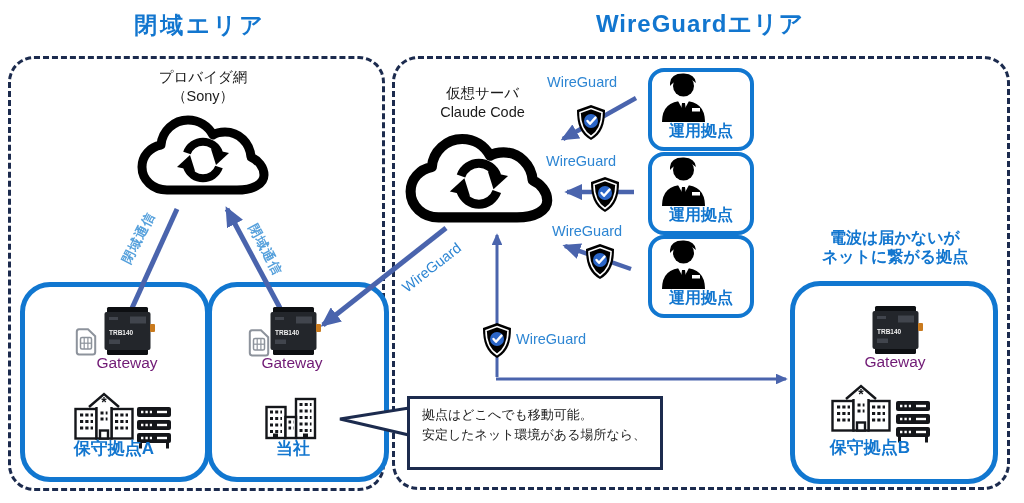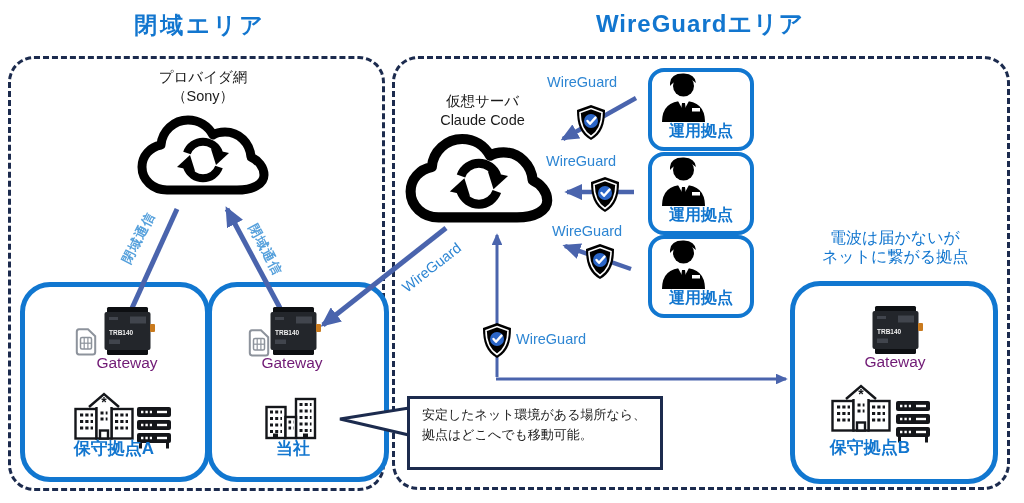--- a/index.html
+++ b/index.html
@@ -16,21 +16,21 @@
   .op-label{position:absolute;left:0;bottom:5px;width:100%;text-align:center;
             font-size:16px;font-weight:bold;color:#1276cf;}
   .cloud-label{position:absolute;text-align:center;color:#1a1a1a;font-size:14.5px;line-height:1.28;z-index:4;}
   .gw-label{position:absolute;text-align:center;color:#701a75;font-size:15.5px;z-index:4;}
   .site-name{position:absolute;text-align:center;color:#1276cf;font-size:17px;font-weight:bold;z-index:4;}
   .wg-small{position:absolute;color:#2e86d3;font-size:14.5px;white-space:nowrap;z-index:4;}
   .rot{position:absolute;white-space:nowrap;z-index:4;transform-origin:0 50%;}
   .rot-closed{color:#55a0dc;font-size:13px;font-weight:bold;letter-spacing:1px;}
   .rot-wg{color:#2e86d3;font-size:14.5px;}
   .note-blue{position:absolute;left:790px;top:228px;width:210px;text-align:center;color:#1276cf;
-             font-size:16px;font-weight:normal;line-height:1.2;z-index:4;}
+             font-size:16px;font-weight:bold;line-height:1.2;z-index:4;}
   .callout{position:absolute;left:407px;top:396px;width:256px;height:74px;box-sizing:border-box;
            border:3px solid #1c2b4e;background:#fff;padding:6px 10px 4px 12px;z-index:4;
            font-size:13px;line-height:1.55;color:#222;}
   .overlay{position:absolute;left:0;top:0;z-index:3;}
 </style>
 </head>
 <body>
 
 <div class="canvas">
 
@@ -196,21 +196,21 @@
     <use href="#shield" transform="translate(576,104)"></use>
     <use href="#shield" transform="translate(590,176)"></use>
     <use href="#shield" transform="translate(585,243)"></use>
     <use href="#shield" transform="translate(482,322)"></use>
   </svg>
 
   <div class="cloud-label" style="left:133px;top:68px;width:140px;">
     <div>プロバイダ網</div>
     <div>（Sony）</div>
   </div>
-  <div class="cloud-label" style="left:410px;top:92px;width:145px;">
+  <div class="cloud-label" style="left:410px;top:84px;width:145px;">
     <div>仮想サーバ</div>
     <div>Claude Code</div>
   </div>
 
   <div class="gw-label" style="left:77px;top:354px;width:100px;">Gateway</div>
   <div class="gw-label" style="left:242px;top:354px;width:100px;">Gateway</div>
   <div class="gw-label" style="left:845px;top:353px;width:100px;">Gateway</div>
 
   <div class="site-name" style="left:44px;top:437px;width:140px;">保守拠点A</div>
   <div class="site-name" style="left:227px;top:437px;width:132px;">当社</div>
@@ -224,17 +224,17 @@
   <div class="wg-small" style="left:546px;top:153px;">WireGuard</div>
   <div class="wg-small" style="left:552px;top:223px;">WireGuard</div>
   <div class="wg-small" style="left:516px;top:331px;">WireGuard</div>
 
   <div class="note-blue">
     <div>電波は届かないが</div>
     <div>ネットに繋がる拠点</div>
   </div>
 
   <div class="callout">
+    <div>拠点はどこへでも移動可能。</div>
     <div>安定したネット環境がある場所なら、</div>
-    <div>拠点はどこへでも移動可能。</div>
   </div>
 
 </div>
 
 </body></html>

